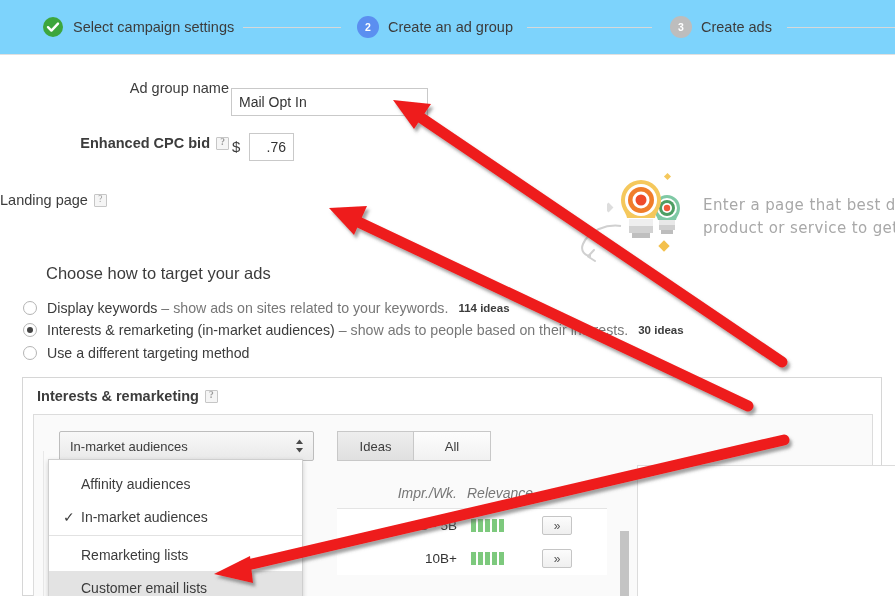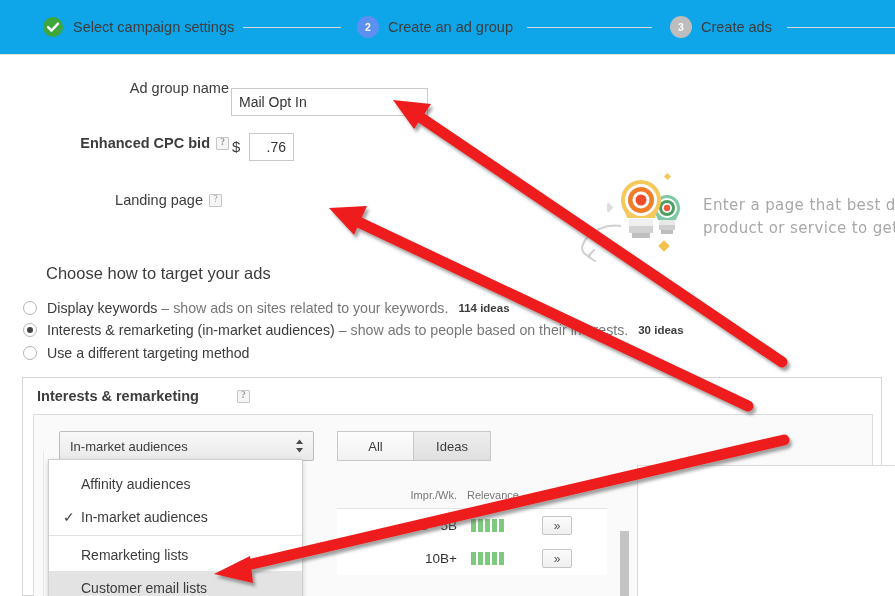--- a/index.html
+++ b/index.html
@@ -8,21 +8,21 @@
     width: 895px; height: 596px;
     background: #ffffff;
     font-family: "Liberation Sans", sans-serif;
     overflow: hidden;
   }
   #root { position: relative; width: 895px; height: 596px; background:#fff; overflow:hidden; }
 
   
   .step-header {
     position: absolute; left: 0; top: 0; width: 895px; height: 55px;
-    border-bottom: 1px solid #e0e0e0; background:#0ea5e9;
+    border-bottom: 1px solid #e0e0e0; background:#7dd3fc;
   }
   .step { position: absolute; top: 16px; display: flex; align-items: center; }
   .step-label { font-size: 14.5px; color: #3c3c3c; white-space: nowrap; }
   .step-badge {
     width: 22px; height: 22px; border-radius: 50%;
     display: flex; align-items: center; justify-content: center;
     font-size: 10.5px; color: #fff; font-weight: bold; margin-right: 9px;
     flex: 0 0 auto;
   }
   .step-badge.done { background: transparent; }
@@ -75,21 +75,21 @@
 
   
   .panel {
     position: absolute; left: 22px; top: 377px;
     width: 860px; height: 219px;
     border: 1px solid #d6d6d6; background: #fff;
   }
   .panel-title {
     position: absolute; left: 14px; top: 10px;
     font-size: 14.5px; font-weight: bold; color: #3c3c3c;
-    display: flex; align-items: center; gap: 32px;
+    display: flex; align-items: center;
   }
   .panel-inner {
     position: absolute; left: 10px; top: 36px;
     width: 840px; height: 183px;
     border: 1px solid #dcdcdc; border-bottom: none;
     background: #fafafa;
   }
   .select-box {
     position: absolute; left: 25px; top: 16px;
     width: 255px; height: 30px;
@@ -129,21 +129,21 @@
   .dd-item.hover { background: #e3e3e3; }
   .dd-sep { height: 1px; background: #e2e2e2; margin: 2px 0; }
 
   
   .tbl { position: absolute; left: 303px; top: 58px; width: 270px; }
   .tbl-head {
     height: 36px; display: flex; align-items: flex-end;
     padding-bottom: 7px; border-bottom: 1px solid #e4e4e4;
     background: #fafafa;
   }
-  .th { font-size: 11px; color: #777; text-align: right; }
+  .th { font-size: 14px; color: #777; text-align: right; font-style: italic; }
   .th.impr { width: 120px; }
   .th.rel  { width: 100px; padding-left: 10px; text-align:left; }
   .tbl-row { height: 33px; display: flex; align-items: center; background:#fff; }
   .td-impr { width: 120px; text-align: right; font-size: 13.5px; color:#333; }
   .td-rel  { width: 85px; padding-left: 14px; display:flex; gap:2px; }
   .relbar { width: 5px; height: 13px; background: #7dc97d; }
   .chev-btn {
     width: 30px; height: 19px; border: 1px solid #c5c5c5;
     background: linear-gradient(to bottom,#fcfcfc,#efefef);
     display:flex; align-items:center; justify-content:center;
@@ -216,21 +216,21 @@
   </div>
   <input class="txt-input" style="position: absolute; left: 231px; top: 88px; width: 197px; height: 28px;" value="Mail Opt In">
 
   <div class="form-row" style="left:0px; top:135px; width:229px; justify-content:flex-end;font-weight:bold;">
     <span class="form-label">Enhanced CPC bid</span>
     <span class="help-icon">?</span>
   </div>
   <span class="dollar" style="position:absolute; left:232px; top:138px;">$</span>
   <input class="txt-input" style="position: absolute; left: 249px; top: 133px; width: 45px; height: 28px; text-align: right;" value=".76">
 
-  <div class="form-row" style="left:0px; top:192px; width:222px; justify-content:flex-end;padding-left:34px;">
+  <div class="form-row" style="left:0px; top:192px; width:222px; justify-content:flex-start;">
     <span class="form-label">Landing page</span>
     <span class="help-icon">?</span>
   </div>
 
   <div class="section-title" style="left:22px; top:264px;">Choose how to target your ads</div>
 
   <div class="radio-row" style="left:23px; top:300px;">
     <span class="radio"></span>
     <span class="radio-label">
       <span>Display keywords</span><span class="muted"> – show ads on sites related to your keywords.</span>
@@ -266,22 +266,22 @@
         <span>In-market audiences</span>
         <span class="select-arrows">
           <svg width="9" height="15" viewBox="0 0 9 15">
             <path d="M4.5 1 L8 5.5 L1 5.5 Z" fill="#4a4a4a"></path>
             <path d="M4.5 14 L8 9.5 L1 9.5 Z" fill="#4a4a4a"></path>
           </svg>
         </span>
       </div>
 
       <div class="seg-tabs">
+        <div class="seg-tab active">Ideas</div>
         <div class="seg-tab">All</div>
-        <div class="seg-tab active">Ideas</div>
       </div>
 
       <div class="tbl">
         <div class="tbl-head">
           <div class="th impr">Impr./Wk.</div>
           <div class="th rel">Relevance</div>
         </div>
 
         <div class="tbl-row">
           <div class="td-impr">1B - 5B</div>

